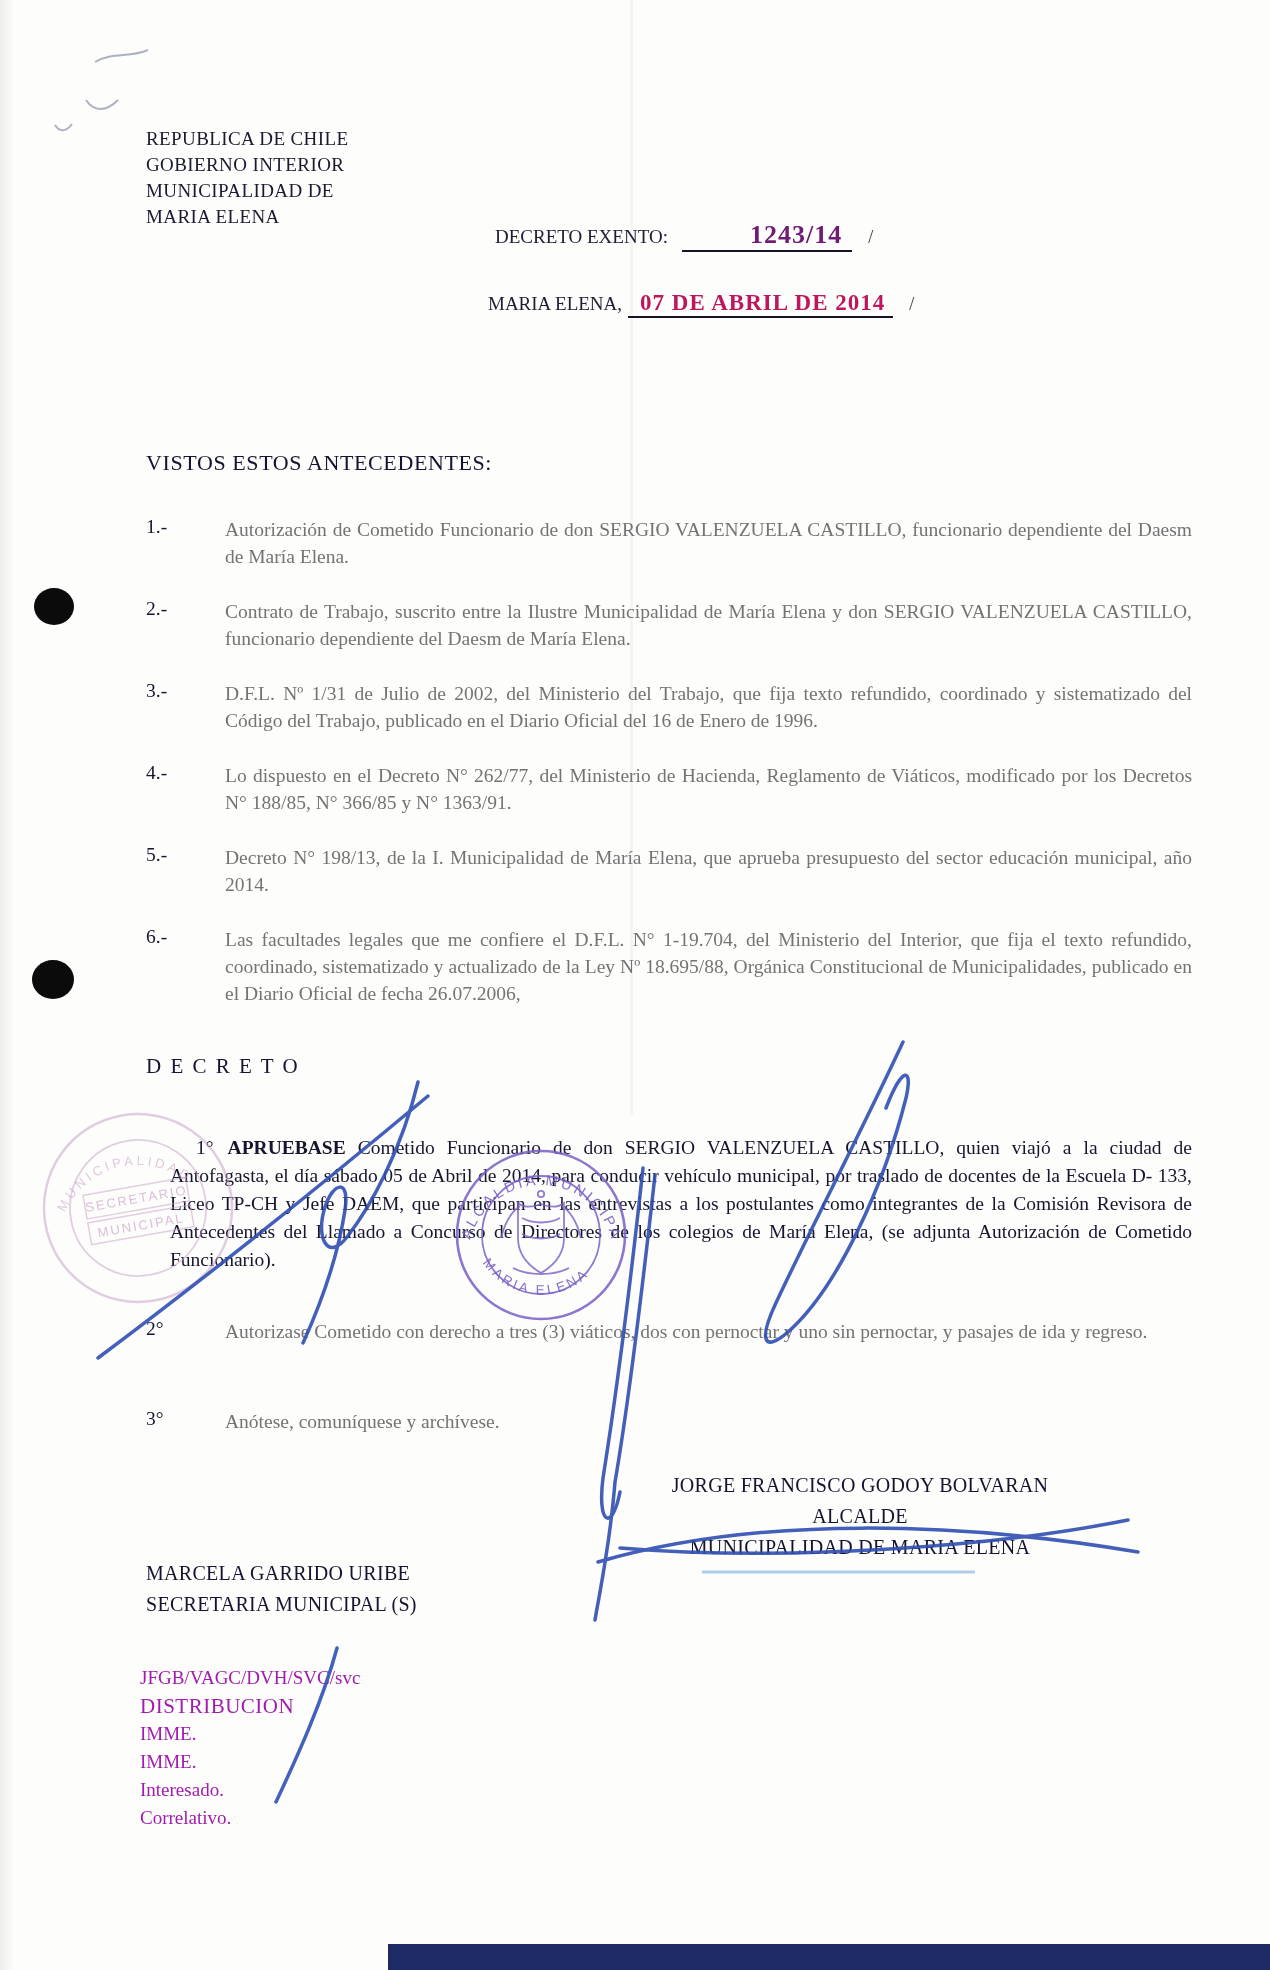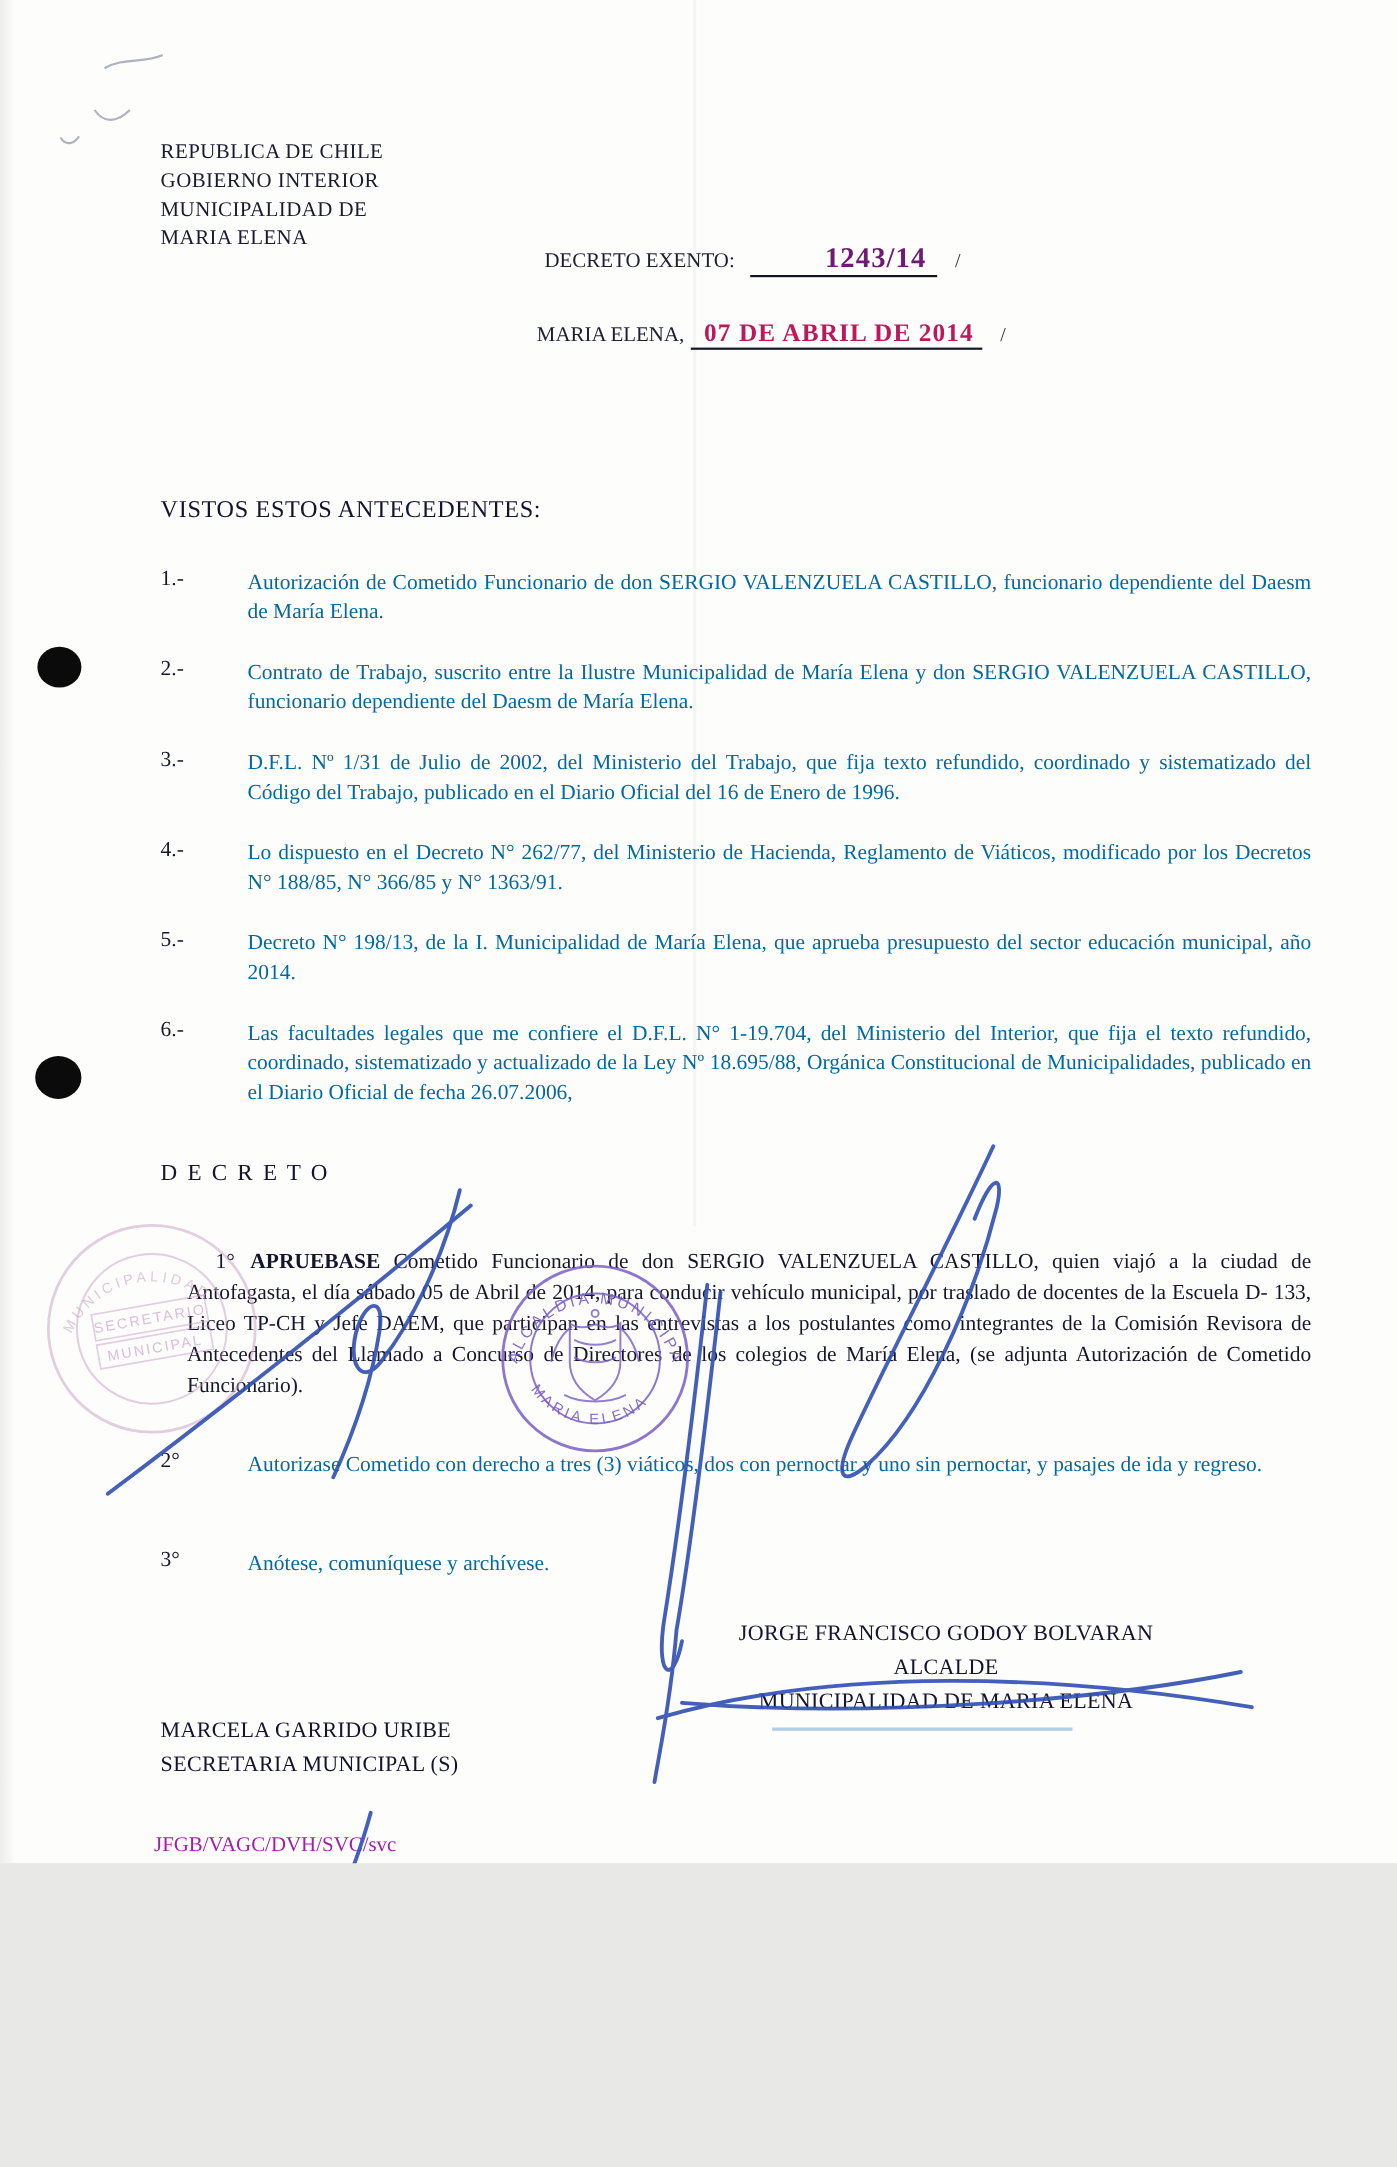--- a/index.html
+++ b/index.html
@@ -1,36 +1,36 @@
 <!DOCTYPE html>
 <html><head>
 <meta charset="utf-8">
 <style>
   html,body{margin:0;padding:0;background:#e8e8e6;}
   .page{
-    position:relative; width:1270px; height:1694px; margin:0 auto;
+    position:relative; width:1270px; height:1970px; margin:0 auto;
     background:#fdfdfb; overflow:hidden;
     font-family:"Liberation Serif","DejaVu Serif",serif;
     color:#16162c;
   }
   .edge-left{position:absolute;left:0;top:0;width:14px;height:100%;
     background:linear-gradient(to right, rgba(90,95,105,.10), rgba(0,0,0,0));}
   .fold-line{position:absolute;left:630px;top:0;width:3px;height:1115px;background:rgba(110,110,120,.06);}
   .letterhead{position:absolute;left:146px;top:126px;font-size:19px;line-height:26px;letter-spacing:.4px;color:#1a1a30;}
   .decree-line{position:absolute;left:495px;top:220px;font-size:19px;white-space:nowrap;color:#1d1d33;}
   .decree-number{font-weight:bold;font-size:26px;letter-spacing:1px;border-bottom:2.5px solid #15152a;
     padding:0 10px 1px 68px;margin-left:14px;color:#701a75;}
   .tail-slash{margin-left:16px;font-size:18px;color:#333;}
   .date-line{position:absolute;left:488px;top:290px;font-size:19px;white-space:nowrap;color:#1d1d33;}
   .date-value{font-weight:bold;font-size:23px;letter-spacing:1px;border-bottom:2.5px solid #15152a;
     padding:0 8px 1px 12px;margin-left:6px;color:#be185d;}
   .vistos-heading{position:absolute;left:146px;top:450px;font-size:22px;letter-spacing:.6px;color:#141430;}
   .vitem{position:absolute;left:146px;width:1046px;}
   .vnum{position:absolute;left:0;top:0;font-size:19.5px;}
-  .vtext{margin-left:79px;text-align:justify;font-size:19.5px;line-height:27px;color:#0369a1;}
+  .vtext{margin-left:79px;text-align:justify;font-size:19.5px;line-height:27px;color:#737373;}
   .decreto-heading{position:absolute;left:146px;top:1054px;font-size:21px;letter-spacing:2px;color:#141430;}
   .decree-p1{position:absolute;left:170px;top:1134px;width:1022px;text-align:justify;
     font-size:19.5px;line-height:28px;text-indent:26px;color:#15152e;}
   .decree-p1 .pnum{margin-right:14px;}
   .sig-right{position:absolute;left:578px;top:1470px;width:564px;text-align:center;
     font-size:20px;line-height:31px;color:#141430;letter-spacing:.3px;}
   .sig-left{position:absolute;left:146px;top:1558px;font-size:20px;line-height:31px;color:#141430;letter-spacing:.3px;}
   .footer{position:absolute;left:140px;top:1664px;font-size:19px;line-height:28px;color:#a21caf;}
   .footer .dist-head{font-size:21px;letter-spacing:.5px;}
   .punch{position:absolute;background:#0b0b0c;border-radius:50%;}

